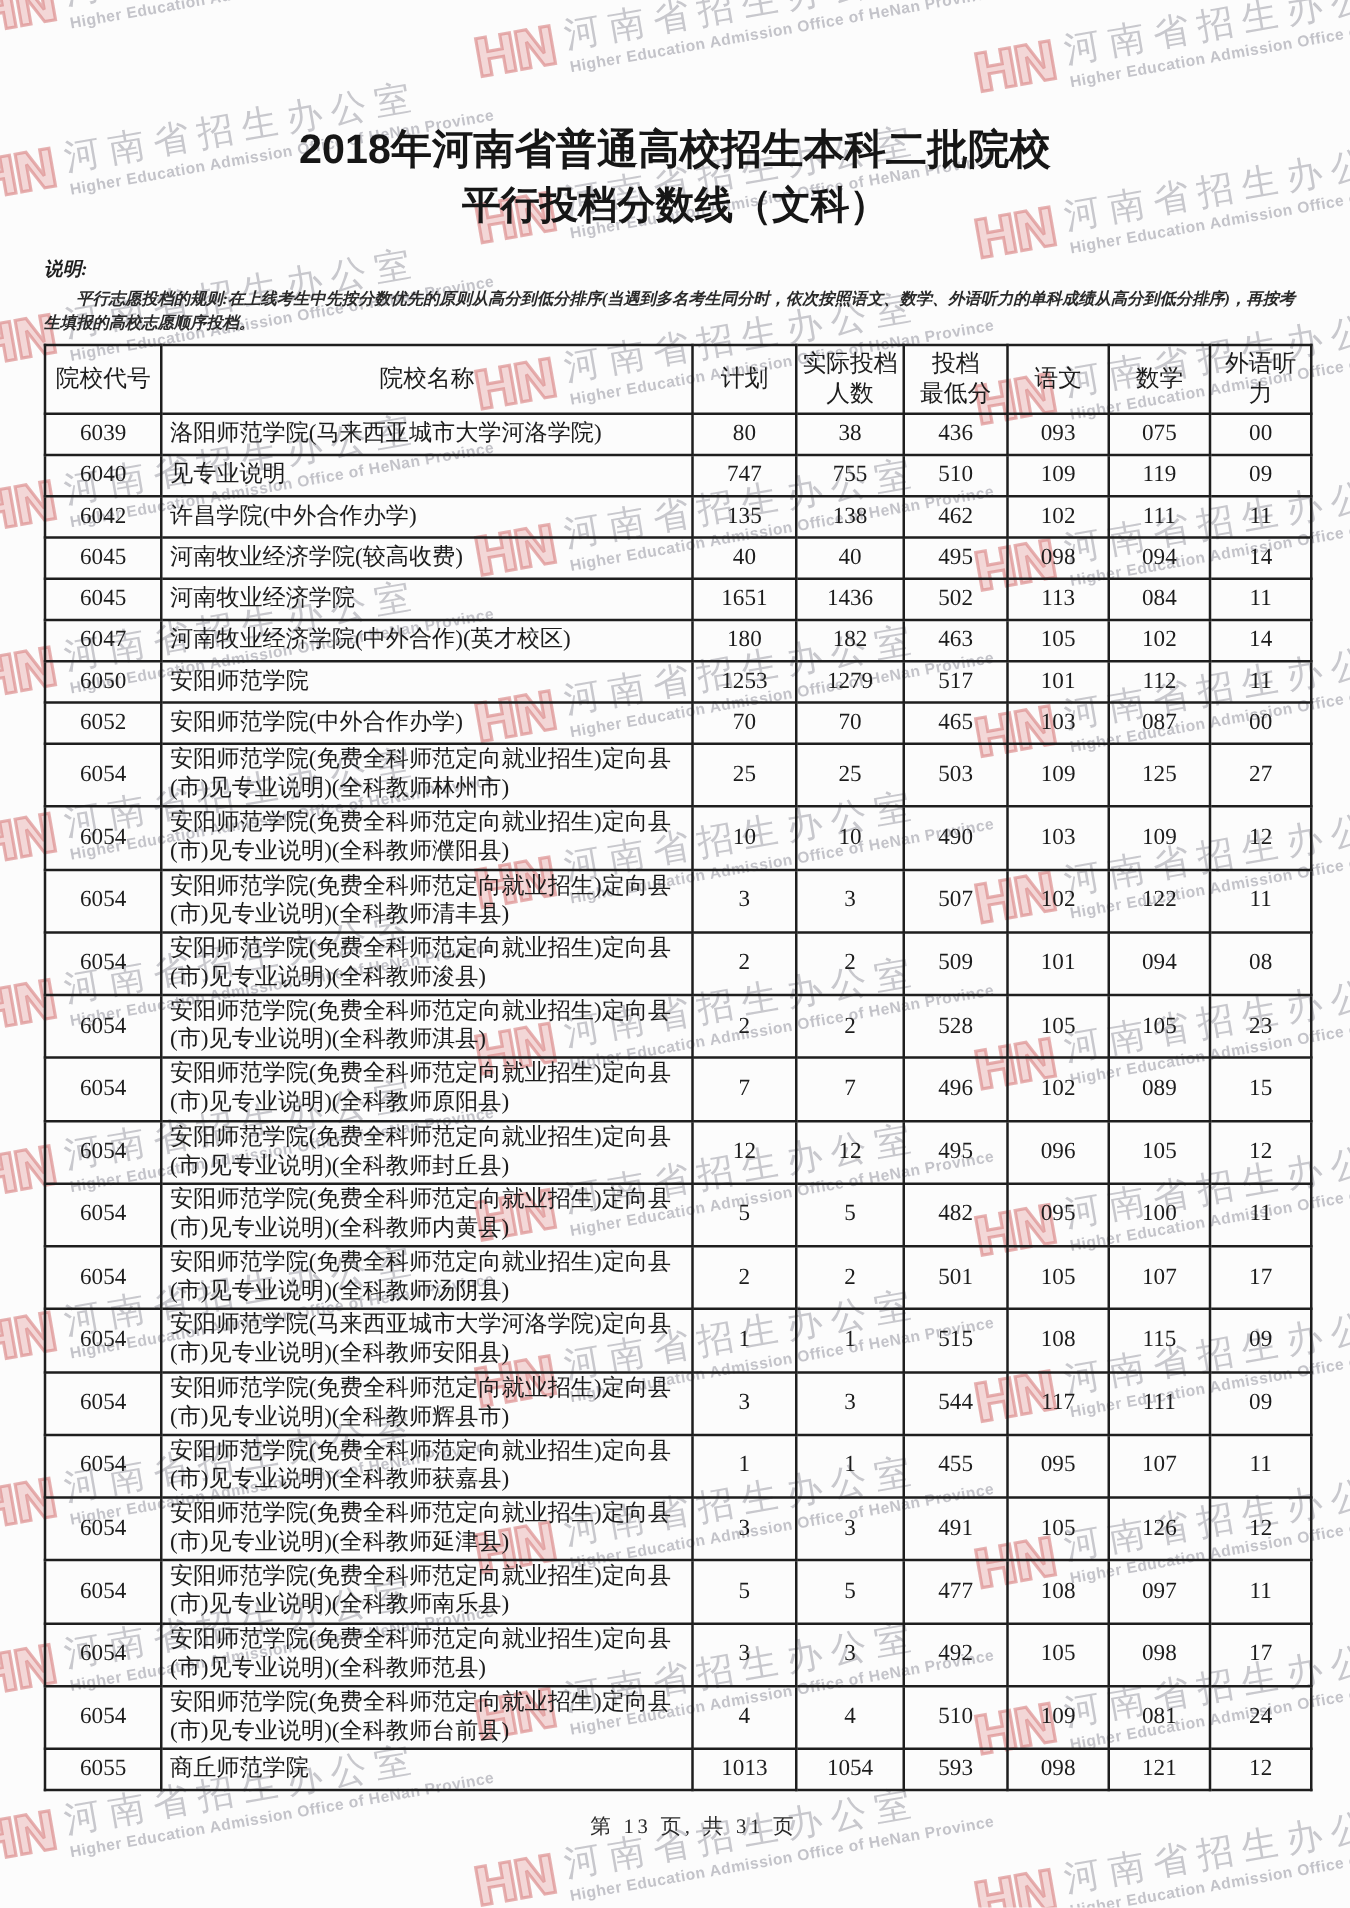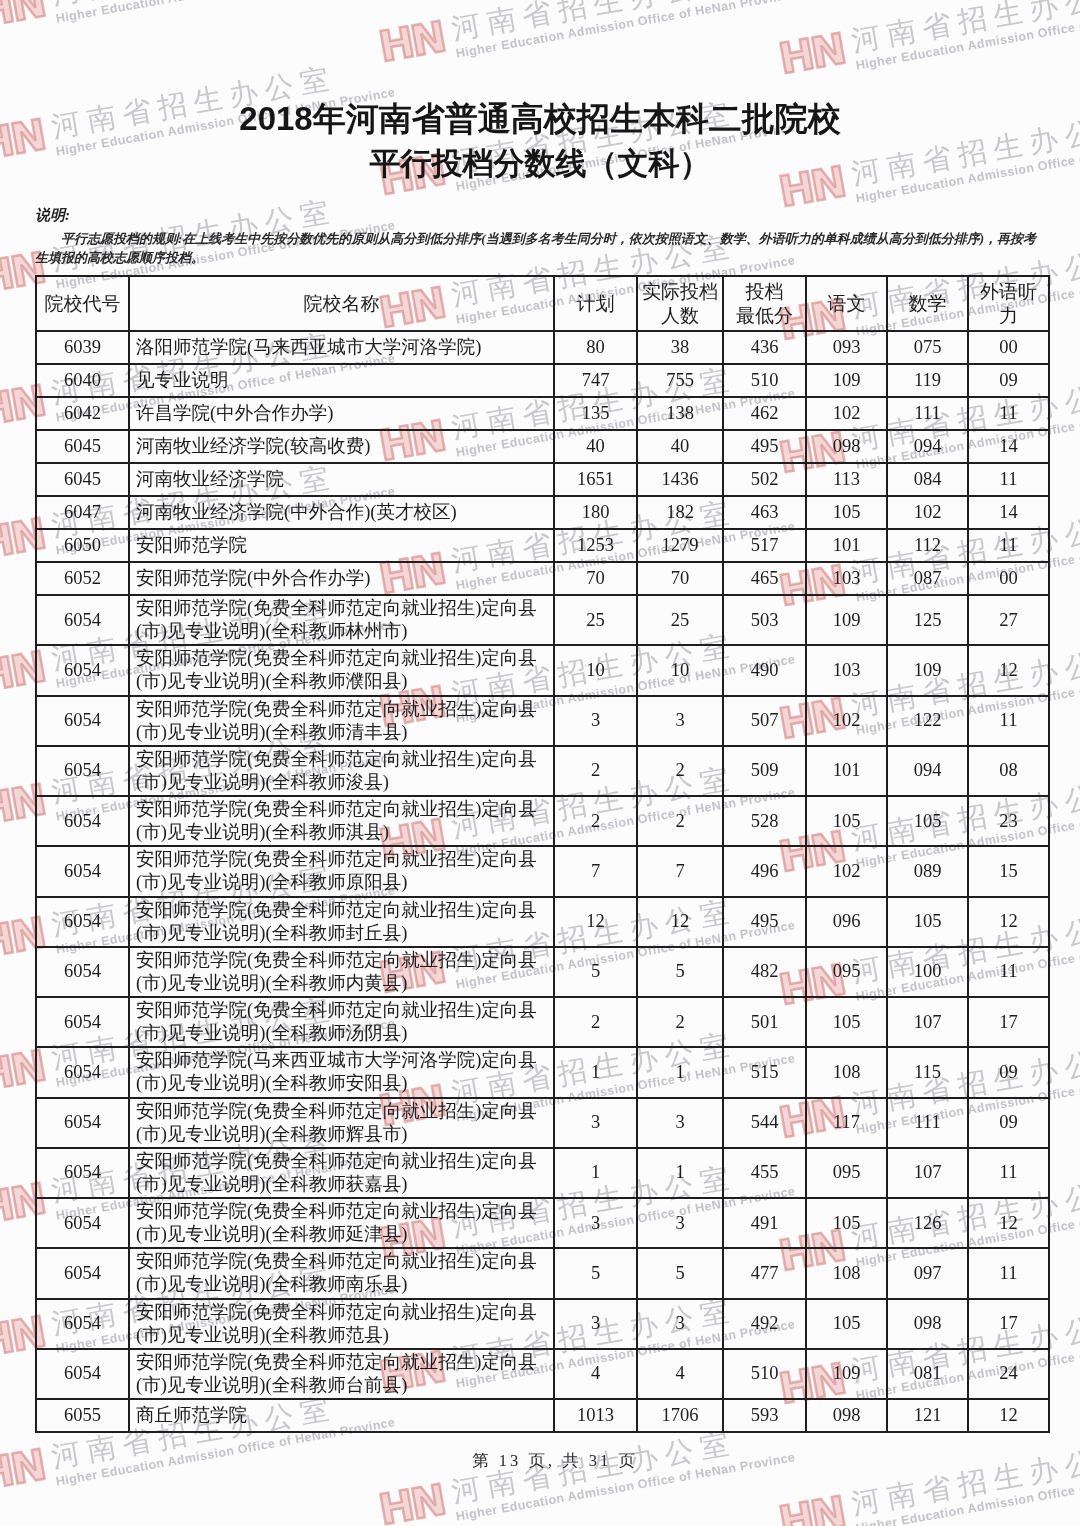--- a/index.html
+++ b/index.html
@@ -597,21 +597,21 @@
           <td>4</td>
           <td>510</td>
           <td>109</td>
           <td>081</td>
           <td>24</td>
         </tr>
         <tr>
           <td>6055</td>
           <td class="name-cell">商丘师范学院</td>
           <td>1013</td>
-          <td>1706</td>
+          <td>1054</td>
           <td>593</td>
           <td>098</td>
           <td>121</td>
           <td>12</td>
         </tr>
       </tbody>
   </table>
 
   <div id="page-footer">第 13 页, 共 31 页</div>
 </div>

